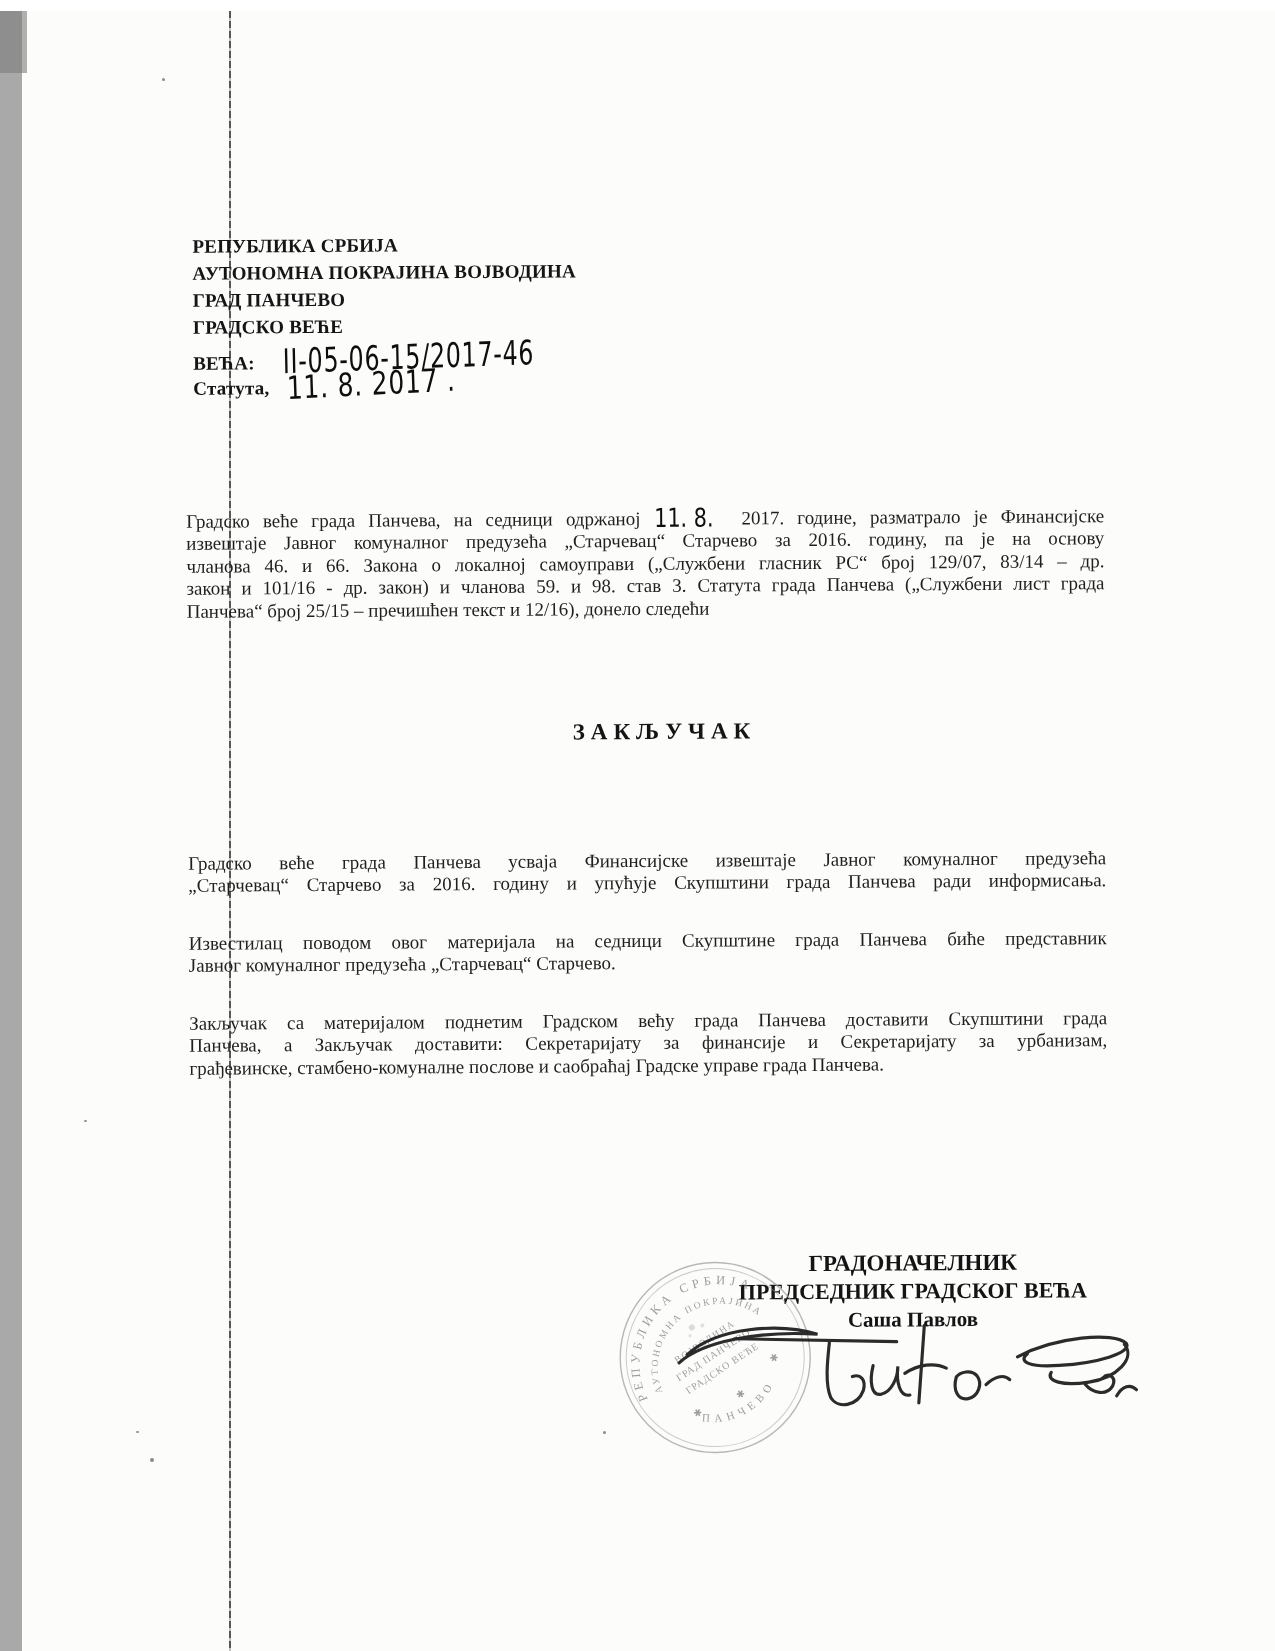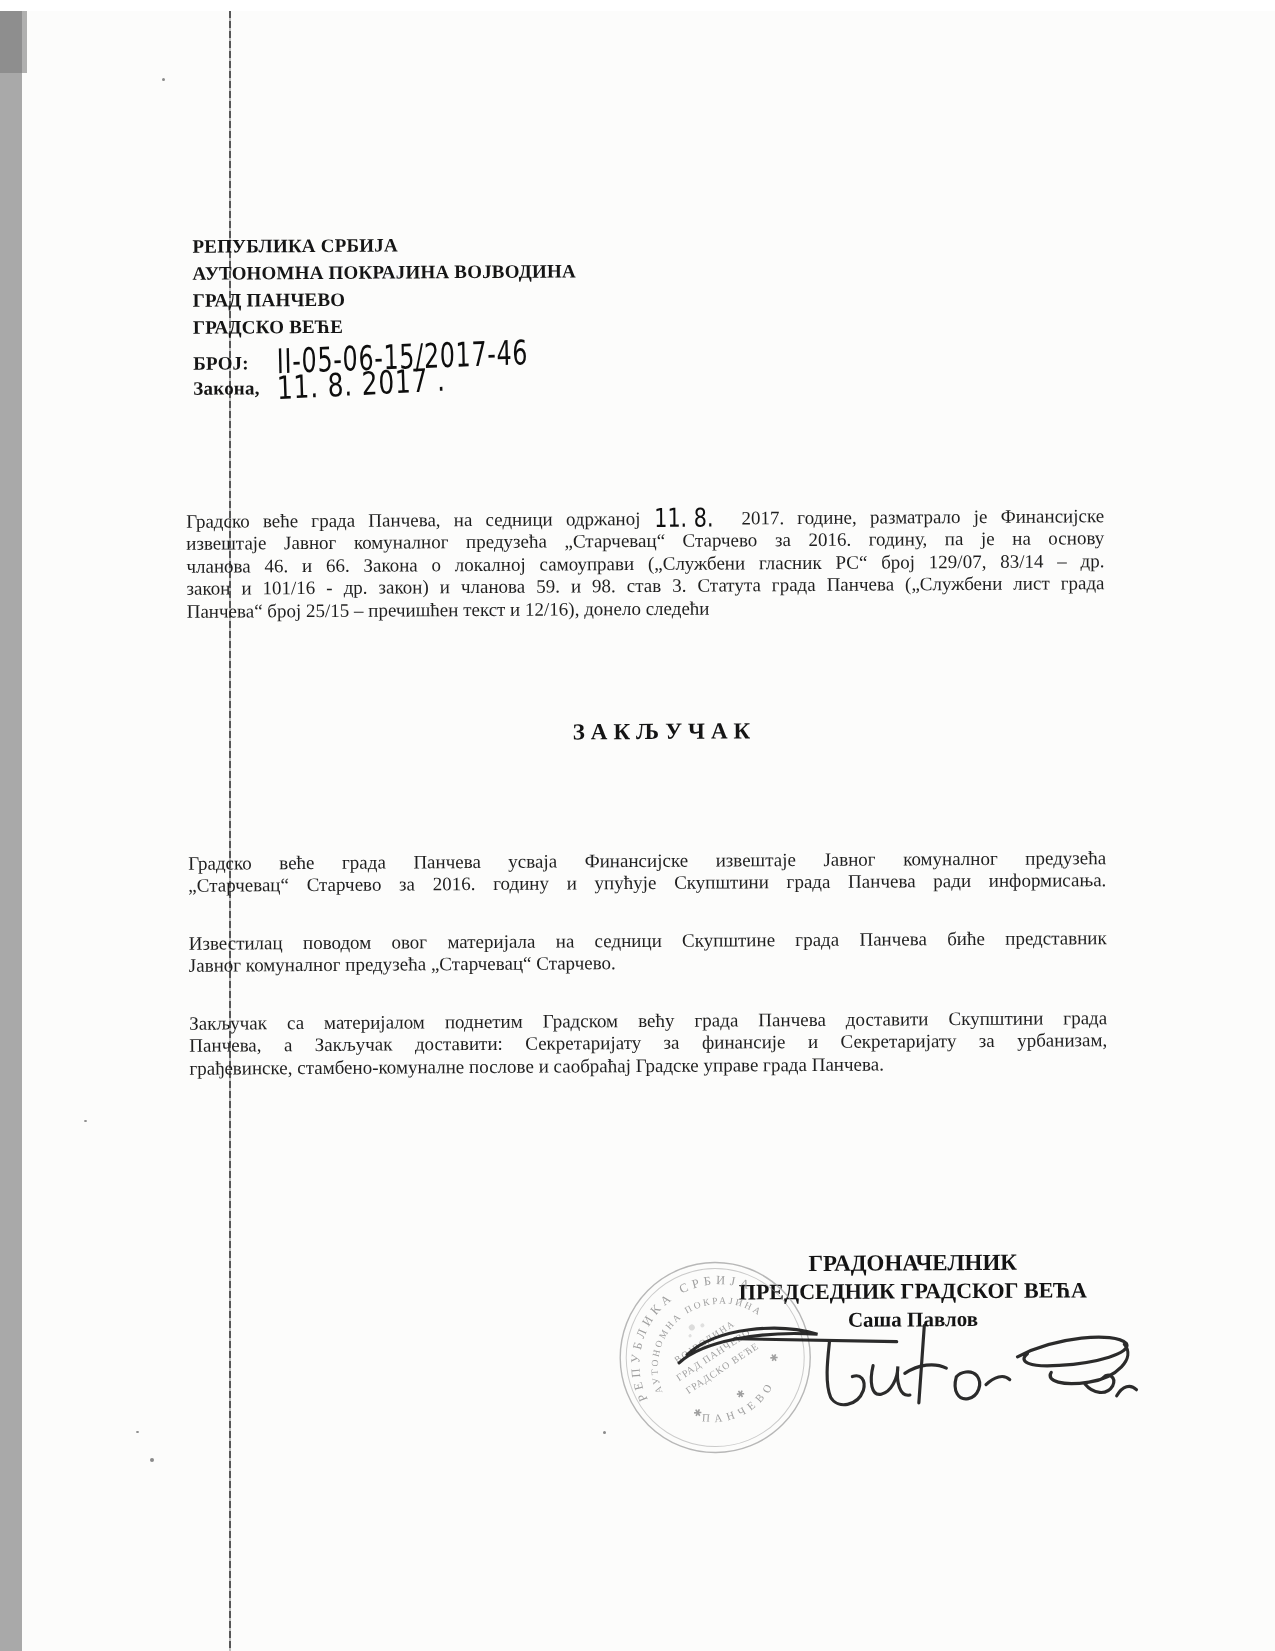--- a/index.html
+++ b/index.html
@@ -56,22 +56,22 @@
   <div class="speck" style="left:603px;top:1420px;width:3px;height:3px;"></div>
   <div class="speck" style="left:84px;top:1109px;width:3px;height:2px;"></div>
 
   <div class="content">
 
     <div class="hdr">
       <div class="row">РЕПУБЛИКА СРБИЈА</div>
       <div class="row">АУТОНОМНА ПОКРАЈИНА ВОЈВОДИНА</div>
       <div class="row">ГРАД ПАНЧЕВО</div>
       <div class="row">ГРАДСКО ВЕЋЕ</div>
-      <div class="row"><span>БРОЈ:</span><span class="hw hw-num">II-05-06-15/2017-46</span></div>
-      <div class="row"><span>Закона,</span><span class="hw hw-date">11. 8. 2017 .</span></div>
+      <div class="row"><span>ВЕЋА:</span><span class="hw hw-num">II-05-06-15/2017-46</span></div>
+      <div class="row"><span>Статута,</span><span class="hw hw-date">11. 8. 2017 .</span></div>
     </div>
 
     <div class="para p1">
       <div class="pline j"><span>Градско веће града Панчева, на седници одржаној</span> <span class="hw hw-inline">11. 8.</span> <span>2017. године, разматрало је Финансијске</span></div>
       <div class="pline j">извештаје Јавног комуналног предузећа „Старчевац“ Старчево за 2016. годину, па је на основу</div>
       <div class="pline j">чланова 46. и 66. Закона о локалној самоуправи („Службени гласник РС“ број 129/07, 83/14 – др.</div>
       <div class="pline j">закон и 101/16 - др. закон) и чланова 59. и 98. став 3. Статута града Панчева („Службени лист града</div>
       <div class="pline">Панчева“ број 25/15 – пречишћен текст и 12/16), донело следећи</div>
     </div>
 

